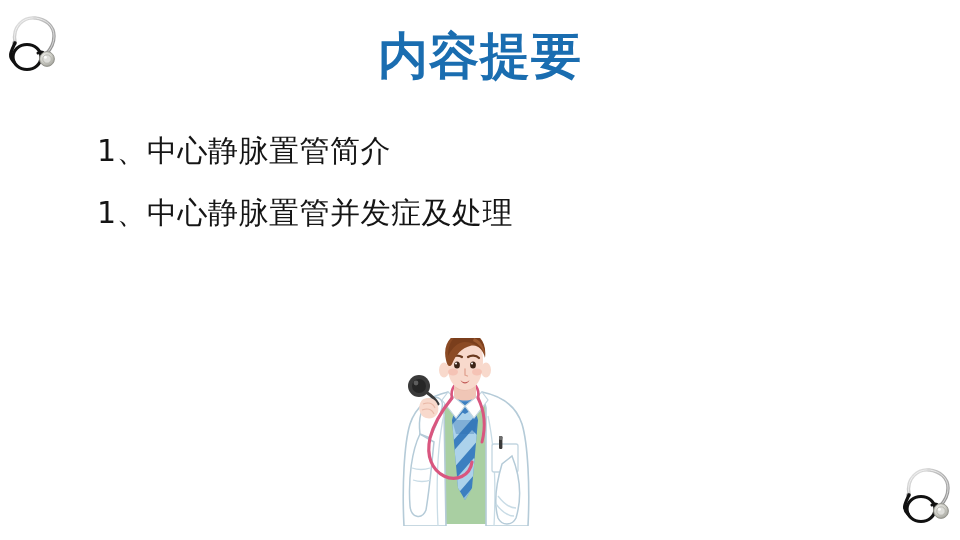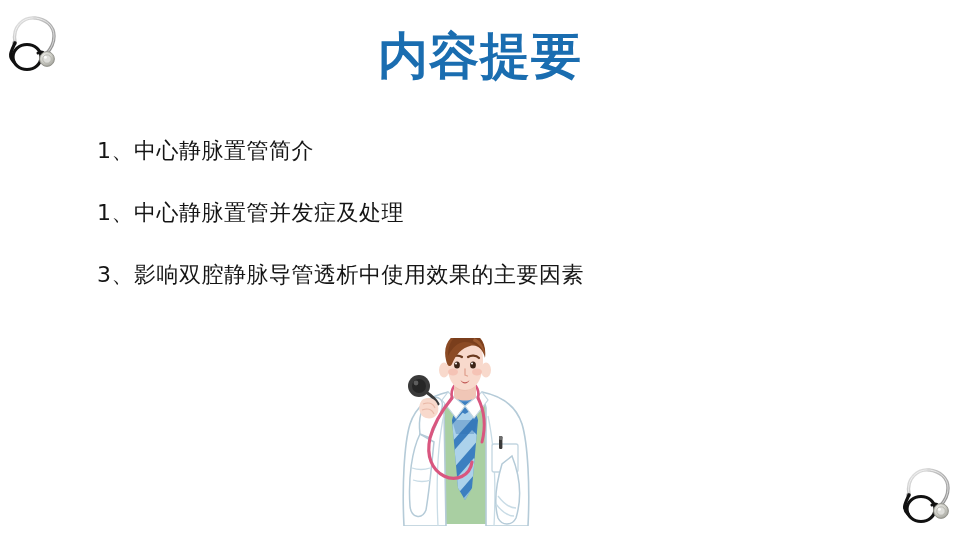--- a/index.html
+++ b/index.html
@@ -40,21 +40,21 @@
   }
 
   
   .agenda {
     position: absolute;
     left: 97px;
     top: 136px;
     width: 800px;
   }
   .agenda-item {
-    font-size: 22px;
+    font-size: 30px;
     line-height: 30px;
     color: #151515;
     margin-bottom: 32px;
     white-space: nowrap;
     letter-spacing: 0.5px;
   }
   .agenda-item:last-child { margin-bottom: 0; }
 
   
   .steth {
@@ -75,21 +75,20 @@
 </head>
 <body>
 
 <div class="slide">
 
   <div class="slide-title">内容提要</div>
 
   <div class="agenda">
     <div class="agenda-item">1、中心静脉置管简介</div>
     <div class="agenda-item">1、中心静脉置管并发症及处理</div>
-    <div class="agenda-item">3、影响双腔静脉导管透析中使用效果的主要因素</div>
   </div>
 
   <svg class="steth steth-tl" viewBox="0 0 62 66">
     <defs>
       <linearGradient id="metalA" x1="0" y1="0" x2="1" y2="1">
         <stop offset="0%" stop-color="#e9e9e9"></stop>
         <stop offset="45%" stop-color="#b9b9b9"></stop>
         <stop offset="100%" stop-color="#8d8d8d"></stop>
       </linearGradient>
       <radialGradient id="discA" cx="40%" cy="35%" r="70%">

